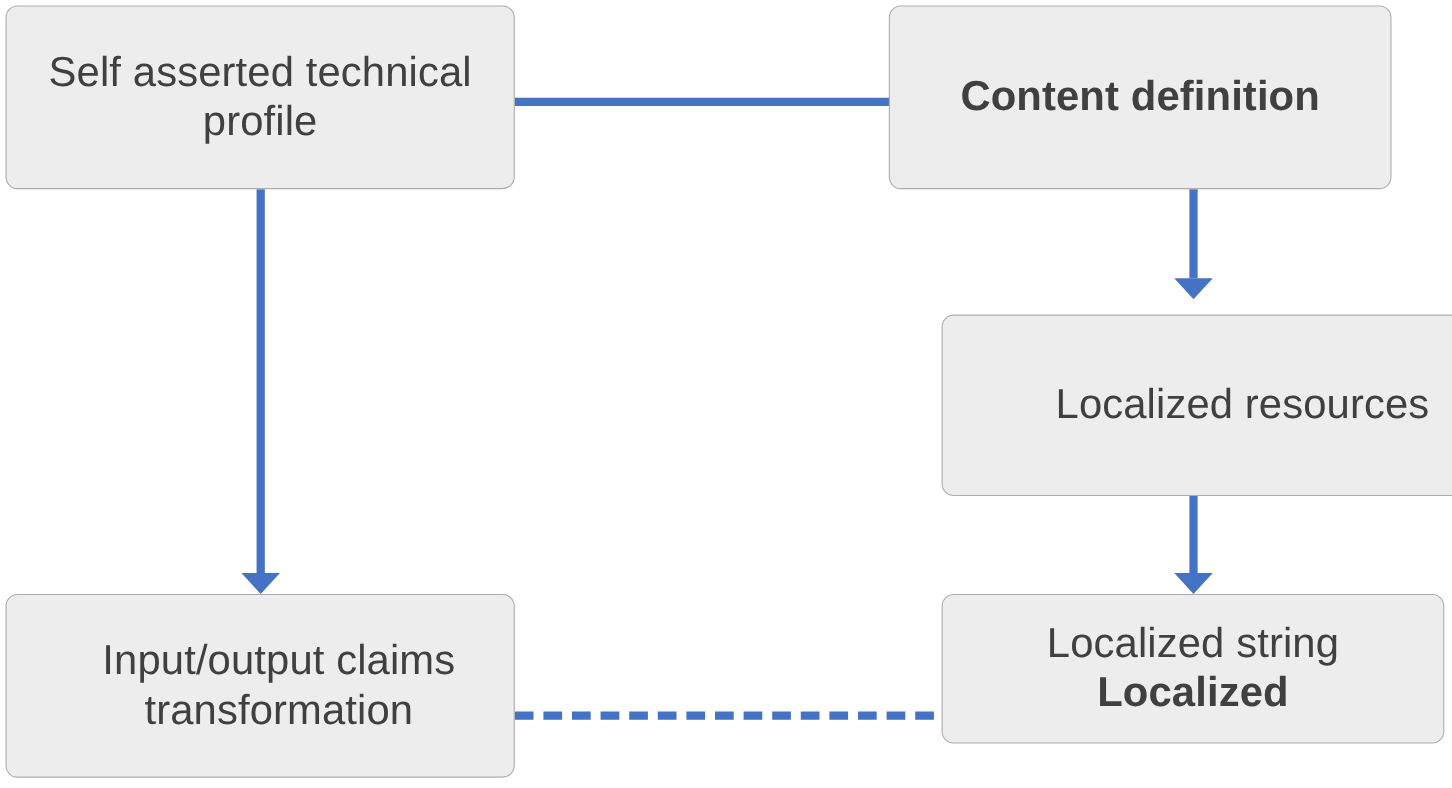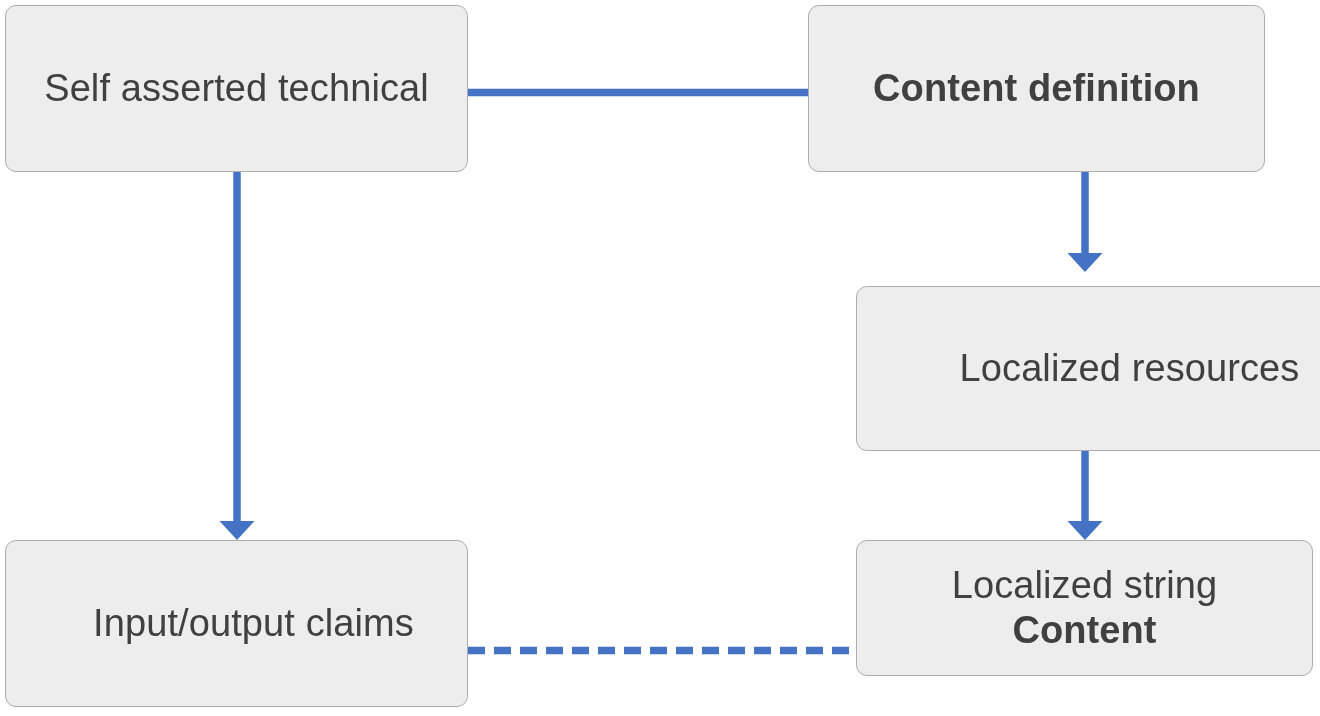--- a/index.html
+++ b/index.html
@@ -109,32 +109,34 @@
     </g>
 
     <g>
       <line class="conn-dashed" x1="468" y1="650.5" x2="978" y2="650.5"></line>
       <polygon class="arrowhead" points="978,633 1001,650.5 978,668"></polygon>
     </g>
   </svg>
 
   <div class="node" id="node-self-asserted-technical-profile">
     <span>Self asserted technical</span>
+    <span>profile</span>
   </div>
 
   <div class="node" id="node-content-definition">
     <span>Content definition</span>
   </div>
 
   <div class="node" id="node-localized-resources">
     <span>Localized resources</span>
   </div>
 
   <div class="node" id="node-input-output-claims-transformation">
     <span>Input/output claims</span>
+    <span>transformation</span>
   </div>
 
   <div class="node" id="node-localized-string">
     <span>Localized string</span>
-    <span class="line2-bold">Content</span>
+    <span class="line2-bold">Localized</span>
   </div>
 
 </div>
 
 </body></html>

